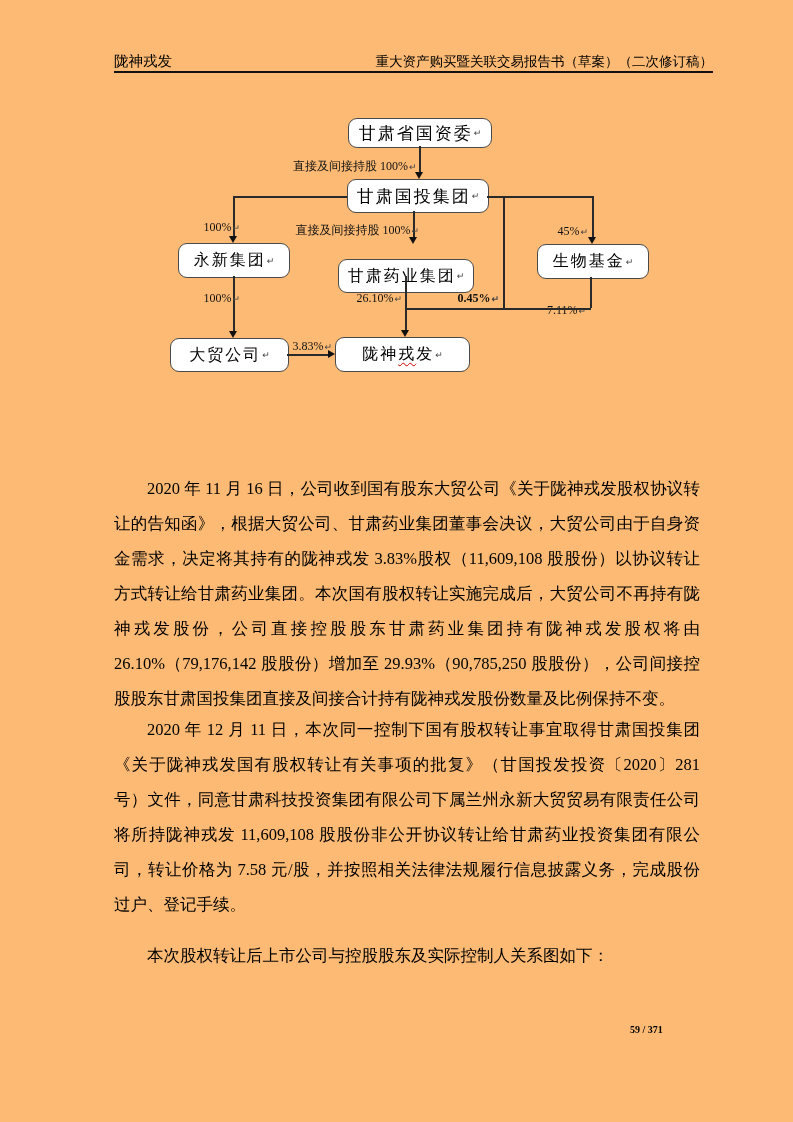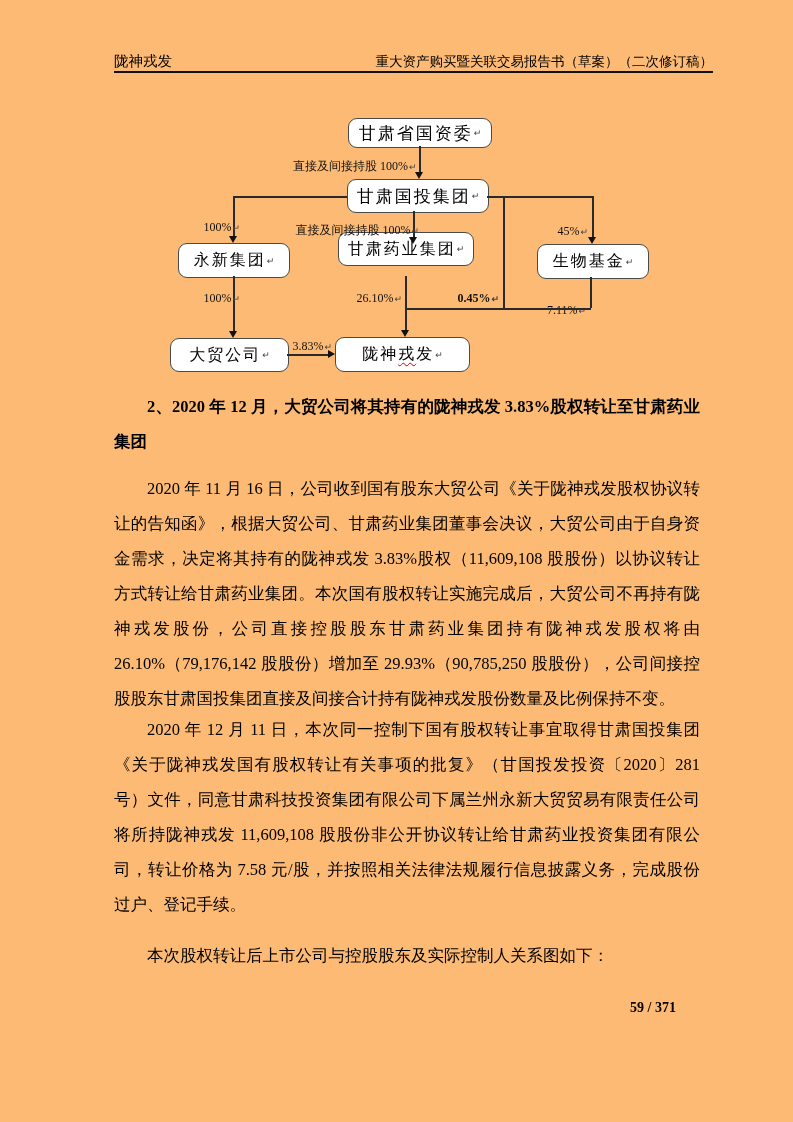--- a/index.html
+++ b/index.html
@@ -24,21 +24,21 @@
   .elabel{position:absolute;font-size:12px;color:#111;white-space:nowrap;}
   .r{text-align:right;}
   .c{text-align:right;}
   .wavy{text-decoration-line:underline;text-decoration-style:wavy;text-decoration-color:#cc0000;
         text-decoration-thickness:1px;text-underline-offset:3px;}
   
   .para{position:absolute;left:114px;width:586px;line-height:35px;font-size:16.5px;
         text-align:justify;text-indent:33px;}
   .bold{font-weight:bold;}
   
-  .pageno{position:absolute;left:630px;top:1000px;font-size:14px;font-weight:bold;}
+  .pageno{position:absolute;left:630px;top:1024px;font-size:10px;font-weight:bold;}
 </style>
 </head>
 <body>
 
 <div class="page">
 
   <div class="hdr-left">陇神戎发</div>
   <div class="hdr-right">重大资产购买暨关联交易报告书（草案）（二次修订稿）</div>
   <div class="hdr-rule"></div>
 
@@ -49,21 +49,21 @@
         <span class="ret">↵</span>
     </div>
     <div class="node big" style="left:347px;top:67px;width:140px;height:32px;">
       <span>甘肃国投集团</span>
         <span class="ret">↵</span>
     </div>
     <div class="node" style="left:178px;top:131px;width:110px;height:33px;">
       <span>永新集团</span>
         <span class="ret">↵</span>
     </div>
-    <div class="node" style="left:338px;top:120px;width:134px;height:32px;">
+    <div class="node" style="left:338px;top:147px;width:134px;height:32px;">
       <span>甘肃药业集团</span>
         <span class="ret">↵</span>
     </div>
     <div class="node" style="left:537px;top:132px;width:110px;height:33px;">
       <span>生物基金</span>
         <span class="ret">↵</span>
     </div>
     <div class="node" style="left:170px;top:226px;width:117px;height:32px;">
       <span>大贸公司</span>
         <span class="ret">↵</span>
@@ -105,19 +105,18 @@
 
     <div class="vline" style="left:233px;top:164px;height:55px;"></div>
     <div class="arrow-down" style="left:229px;top:219px;"></div>
     <div class="elabel c" style="left:200px;top:179px;width:40px;"><span>100%</span><span class="ret">↵</span></div>
 
     <div class="hline" style="left:287px;top:242px;width:41px;"></div>
     <div class="arrow-right" style="left:328px;top:238px;"></div>
     <div class="elabel c" style="left:288px;top:227px;width:44px;"><span>3.83%</span><span class="ret">↵</span></div>
   </div>
 
-  <div class="para bold" style="top:389px;">2、2020 年 12 月，大贸公司将其持有的陇神戎发 3.83%股权转让至甘肃药业集团</div>
   <div class="para" style="top:471px;">2020 年 11 月 16 日，公司收到国有股东大贸公司《关于陇神戎发股权协议转让的告知函》，根据大贸公司、甘肃药业集团董事会决议，大贸公司由于自身资金需求，决定将其持有的陇神戎发 3.83%股权（11,609,108 股股份）以协议转让方式转让给甘肃药业集团。本次国有股权转让实施完成后，大贸公司不再持有陇神戎发股份，公司直接控股股东甘肃药业集团持有陇神戎发股权将由 26.10%（79,176,142 股股份）增加至 29.93%（90,785,250 股股份），公司间接控股股东甘肃国投集团直接及间接合计持有陇神戎发股份数量及比例保持不变。</div>
   <div class="para" style="top:712px;">2020 年 12 月 11 日，本次同一控制下国有股权转让事宜取得甘肃国投集团《关于陇神戎发国有股权转让有关事项的批复》（甘国投发投资〔2020〕281 号）文件，同意甘肃科技投资集团有限公司下属兰州永新大贸贸易有限责任公司将所持陇神戎发 11,609,108 股股份非公开协议转让给甘肃药业投资集团有限公司，转让价格为 7.58 元/股，并按照相关法律法规履行信息披露义务，完成股份过户、登记手续。</div>
   <div class="para" style="top:910px;margin-top:28px;">本次股权转让后上市公司与控股股东及实际控制人关系图如下：</div>
 
   <div class="pageno">59 / 371</div>
 </div>
 
 </body></html>

